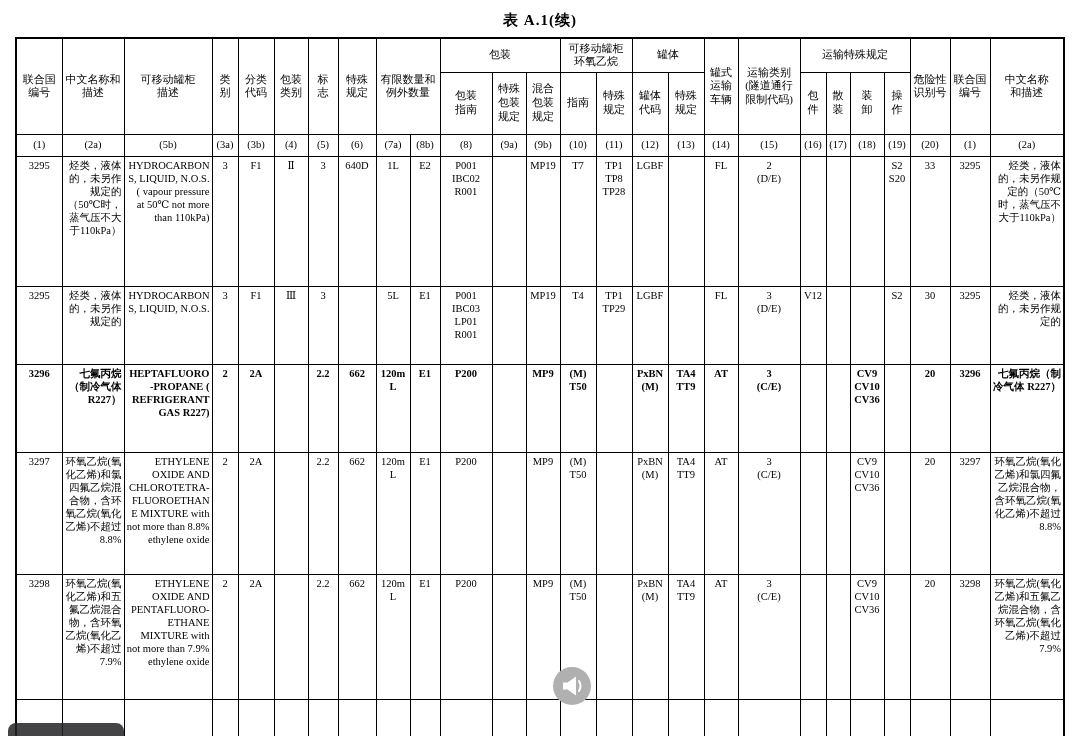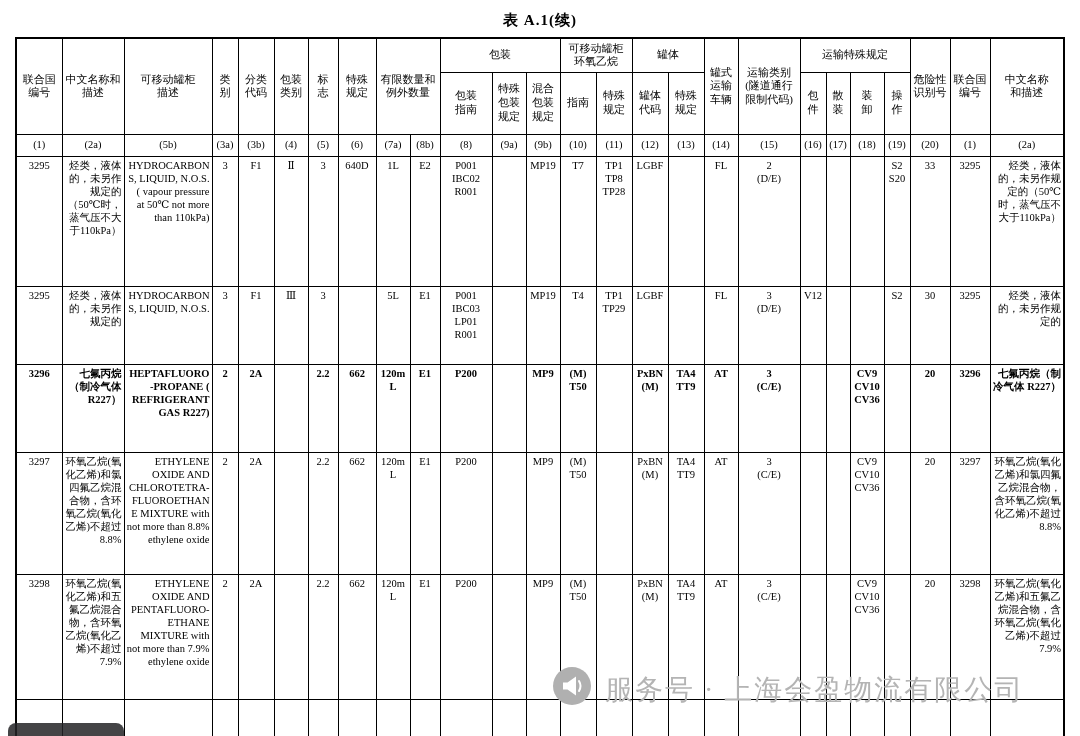--- a/index.html
+++ b/index.html
@@ -379,21 +379,20 @@
 </table>
 
 <div class="watermark">
   <span class="wm-icon">
     <svg width="40" height="40" viewBox="0 0 40 40">
       <circle cx="20" cy="20" r="19" fill="#b0b0b0"></circle>
       <path d="M11 16.5 h4.5 L24 10.5 v19 L15.5 23.5 H11 Z" fill="#ffffff"></path>
       <path d="M27 15 q3 5 0 10" stroke="#ffffff" stroke-width="2" fill="none" stroke-linecap="round"></path>
     </svg>
   </span>
-  <span>服务号 · 上海会盈物流有限公司</span>
 </div>
 
 <div class="dashu-logo">
   <span>
     <svg width="20" height="20" viewBox="0 0 20 20">
       <circle cx="10" cy="10" r="8" fill="none" stroke="#ffffff" stroke-width="1.5"></circle>
       <ellipse cx="10" cy="10" rx="3.5" ry="8" fill="none" stroke="#ffffff" stroke-width="1.2"></ellipse>
       <line x1="2" y1="10" x2="18" y2="10" stroke="#ffffff" stroke-width="1.2"></line>
     </svg>
   </span>

